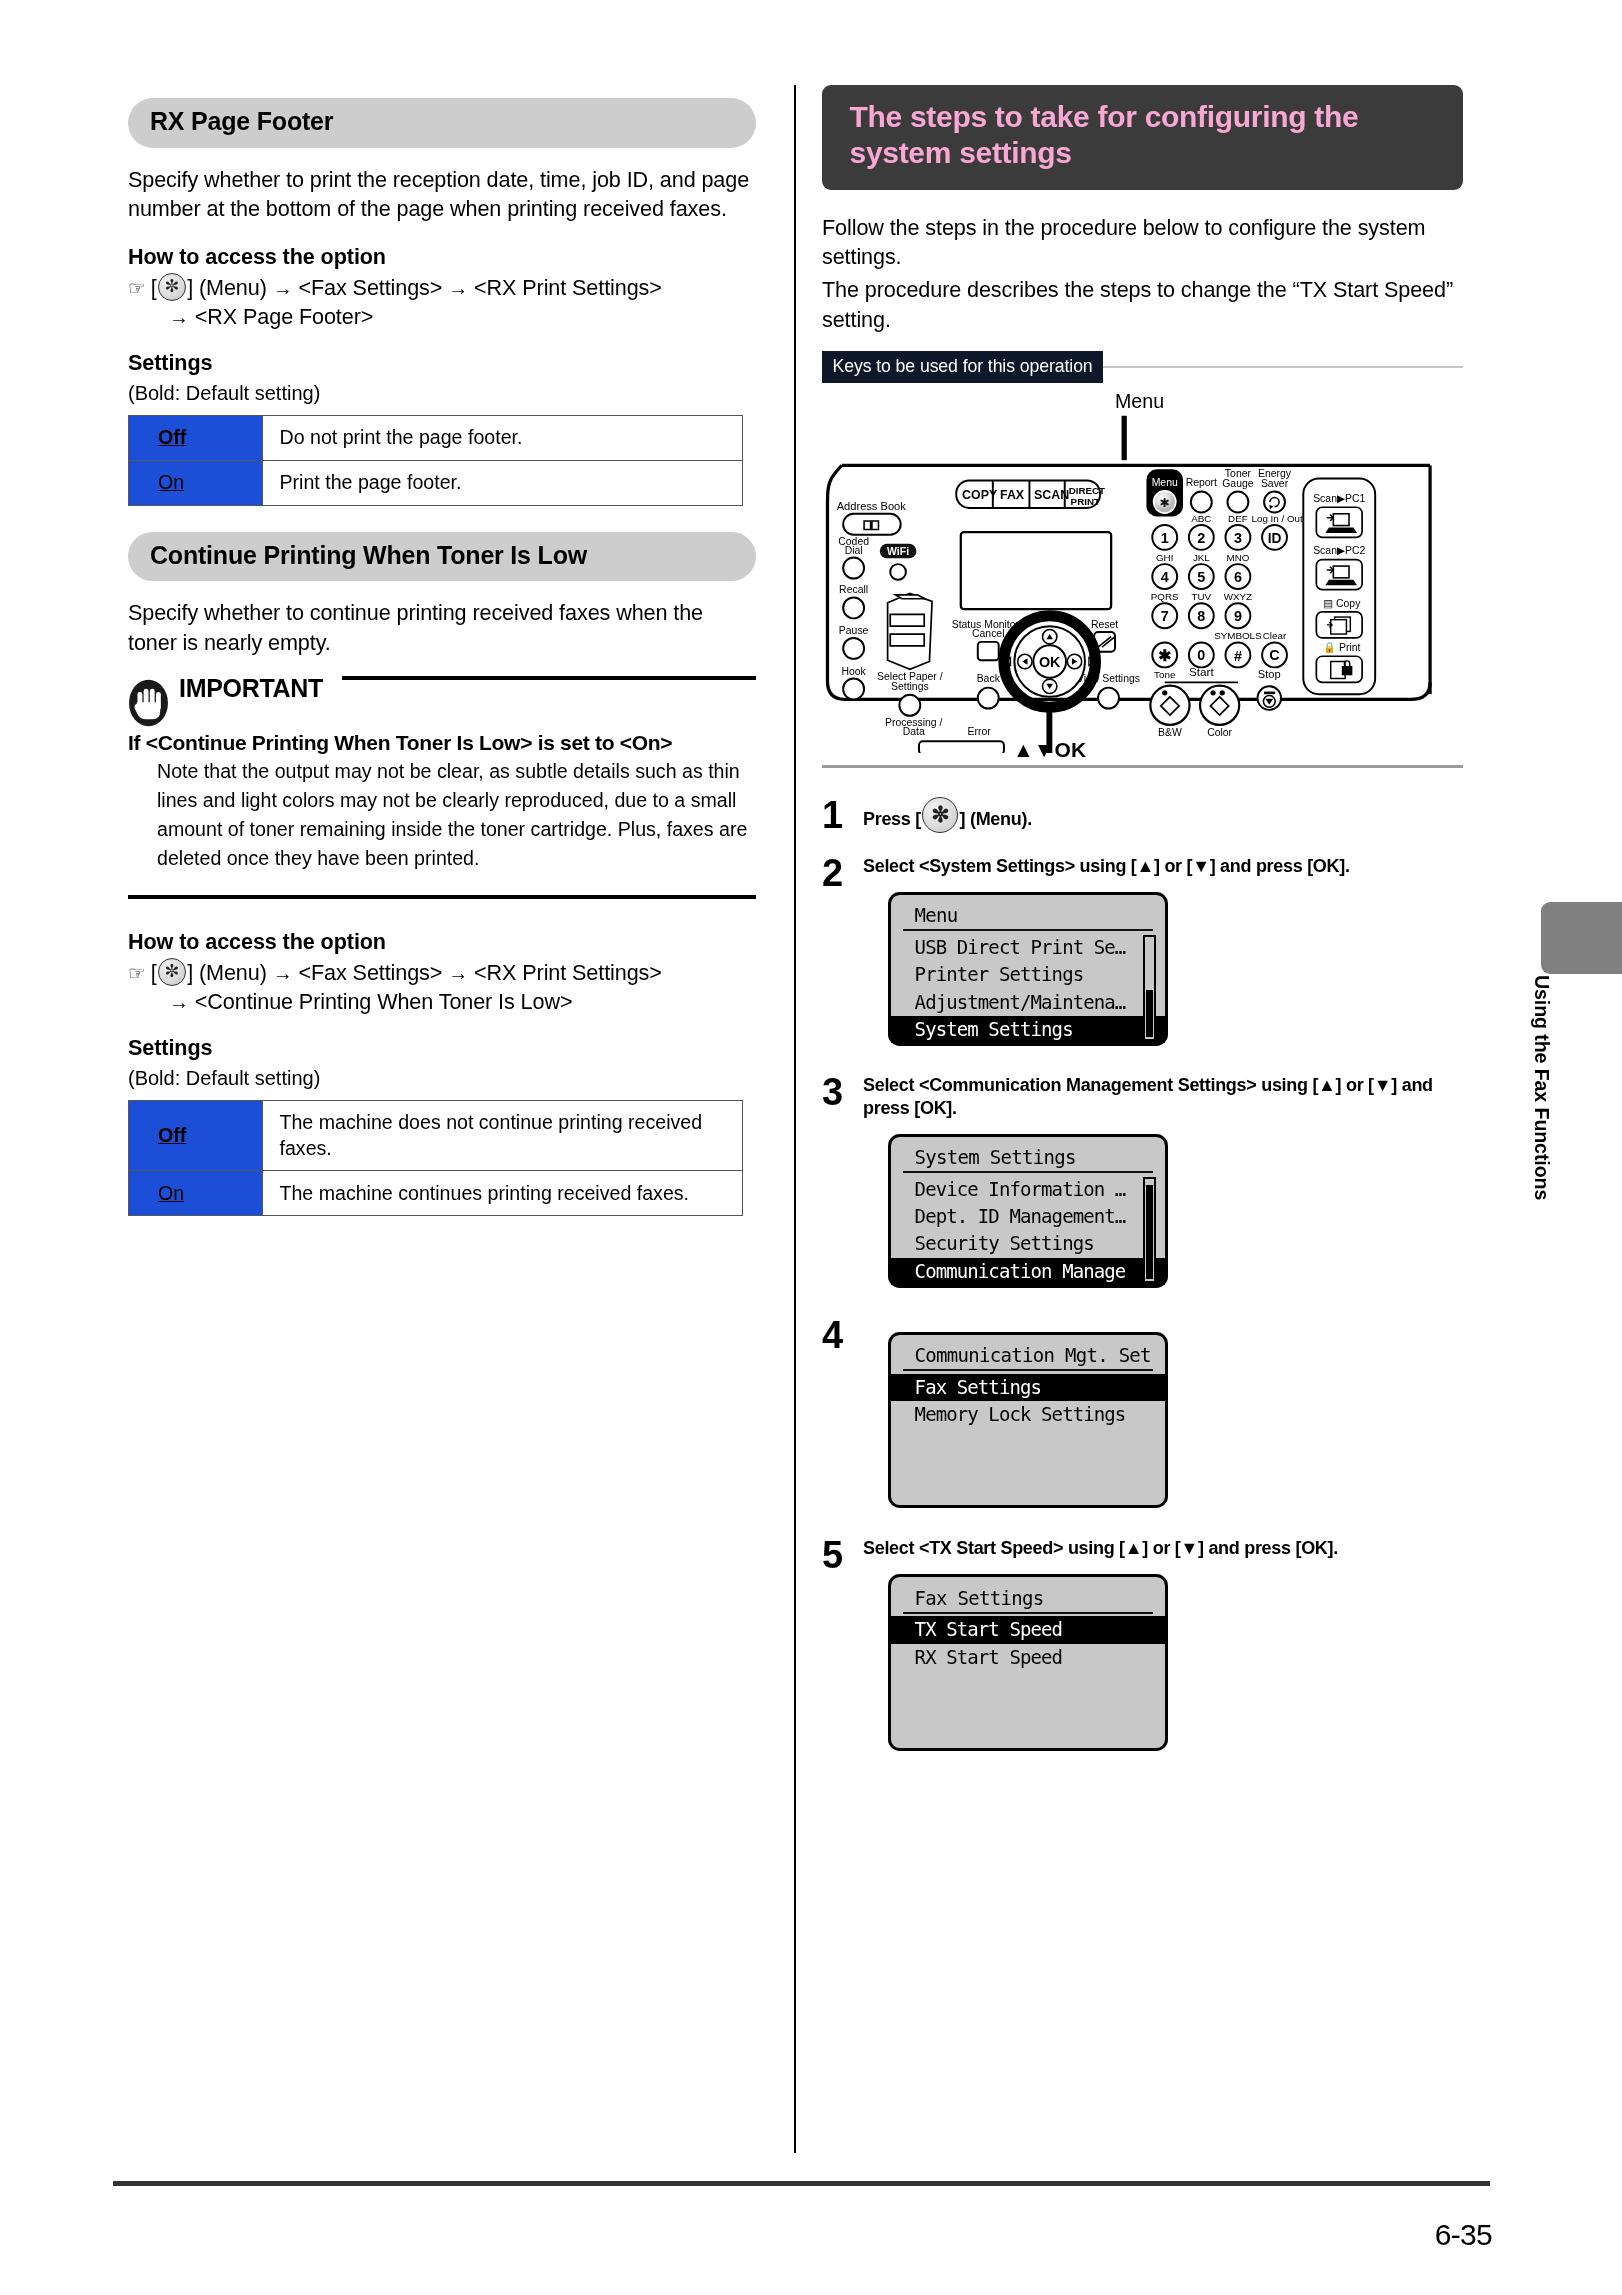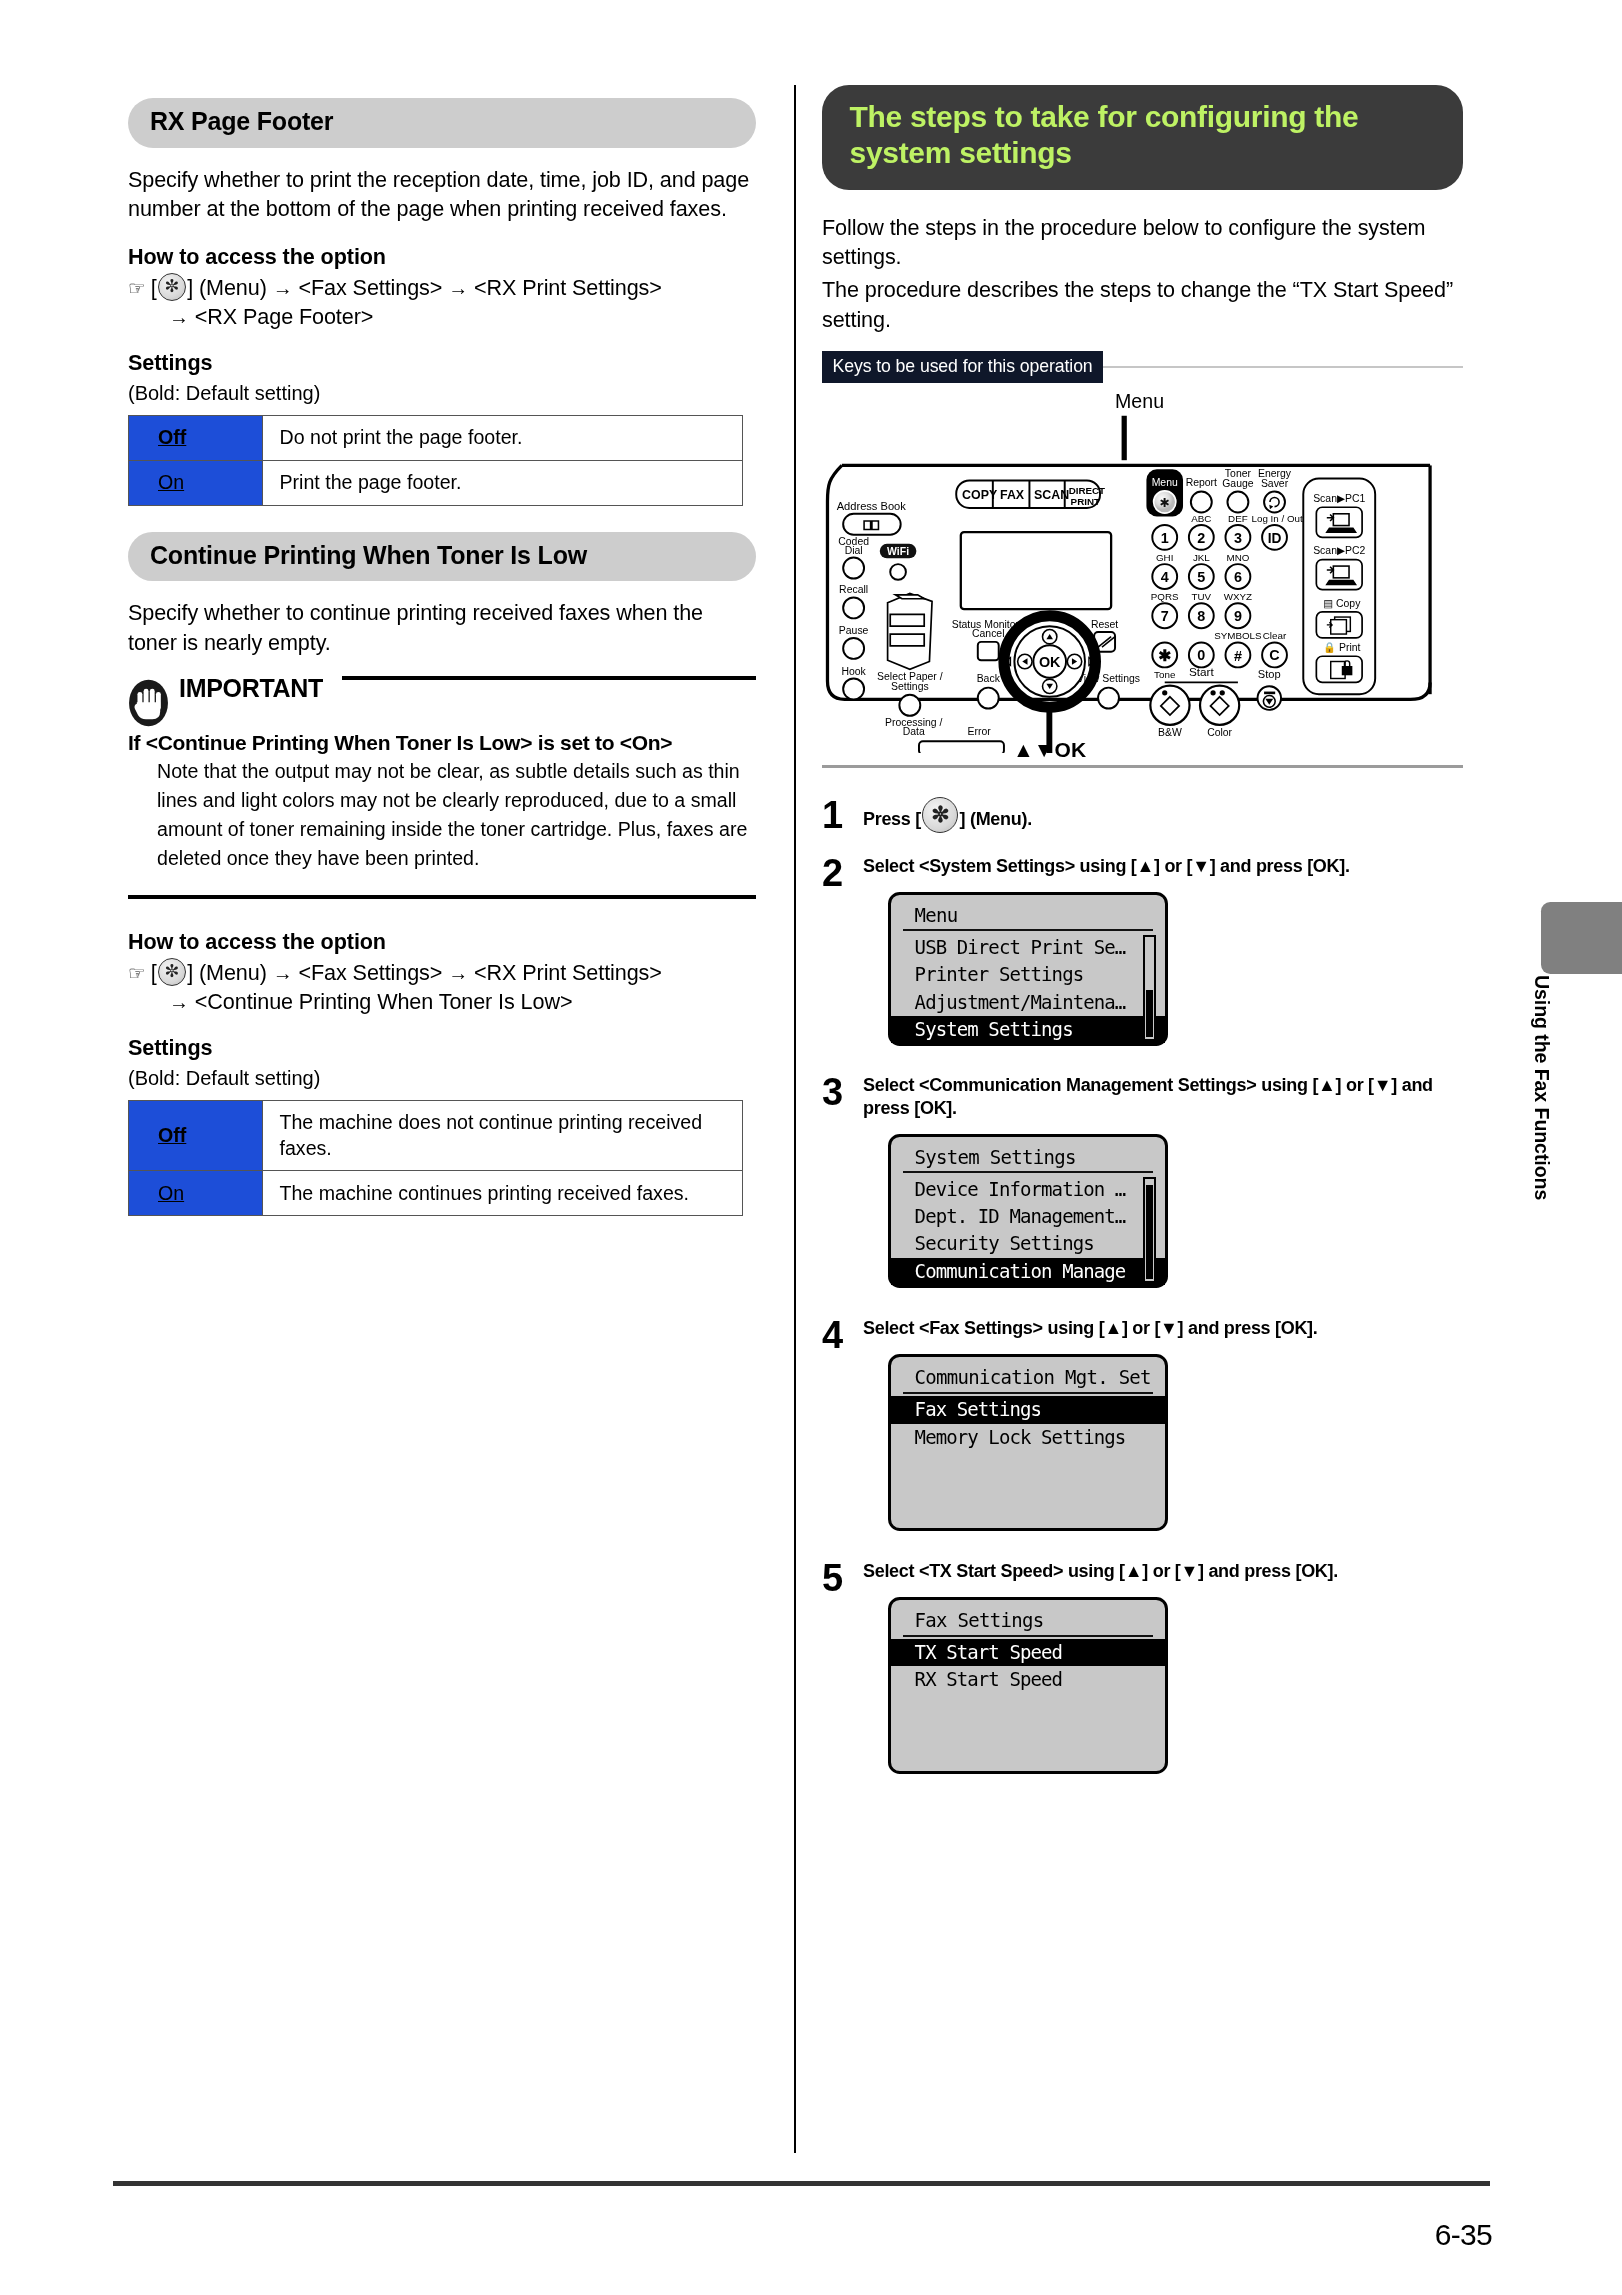--- a/index.html
+++ b/index.html
@@ -49,22 +49,22 @@
     border-radius: 30px;
     padding: 9.2px 22px 11.8px 22px;
     font-weight: bold;
     font-size: 25px;
     line-height: 1.15;
     letter-spacing: -0.2px;
     margin-bottom: 17px;
   }
   .pill-head-dark {
     background: #3b3b3b;
-    color: #bef264;
-    border-radius: 27px;
+    color: #f9a8d4;
+    border-radius: 9px;
     padding: 14.4px 27.5px 18.3px 27.5px;
     font-weight: bold;
     font-size: 30px;
     line-height: 1.2;
     letter-spacing: -0.3px;
     margin-bottom: 23.6px;
   }
 
   .body-text {
     font-size: 21.6px;
@@ -739,21 +739,20 @@
               <div class="lcd-scroll-thumb" style="top:6%; bottom:1.3px;"></div>
             </div>
           </div>
         </div>
       </div>
     </div>
 
     <div class="step" style="margin-top:29px">
       <div class="step-num">4</div>
       <div class="step-body">
-        <p class="step-text">Select &lt;Fax Settings&gt; using [▲] or [▼] and press [OK].</p>
         <div class="lcd" style="padding-bottom:77px">
           <div class="lcd-title">Communication Mgt. Set</div>
           <div class="lcd-list">
             <div class="lcd-row sel">Fax Settings</div>
             <div class="lcd-row">Memory Lock Settings</div>
           </div>
         </div>
       </div>
     </div>
 

